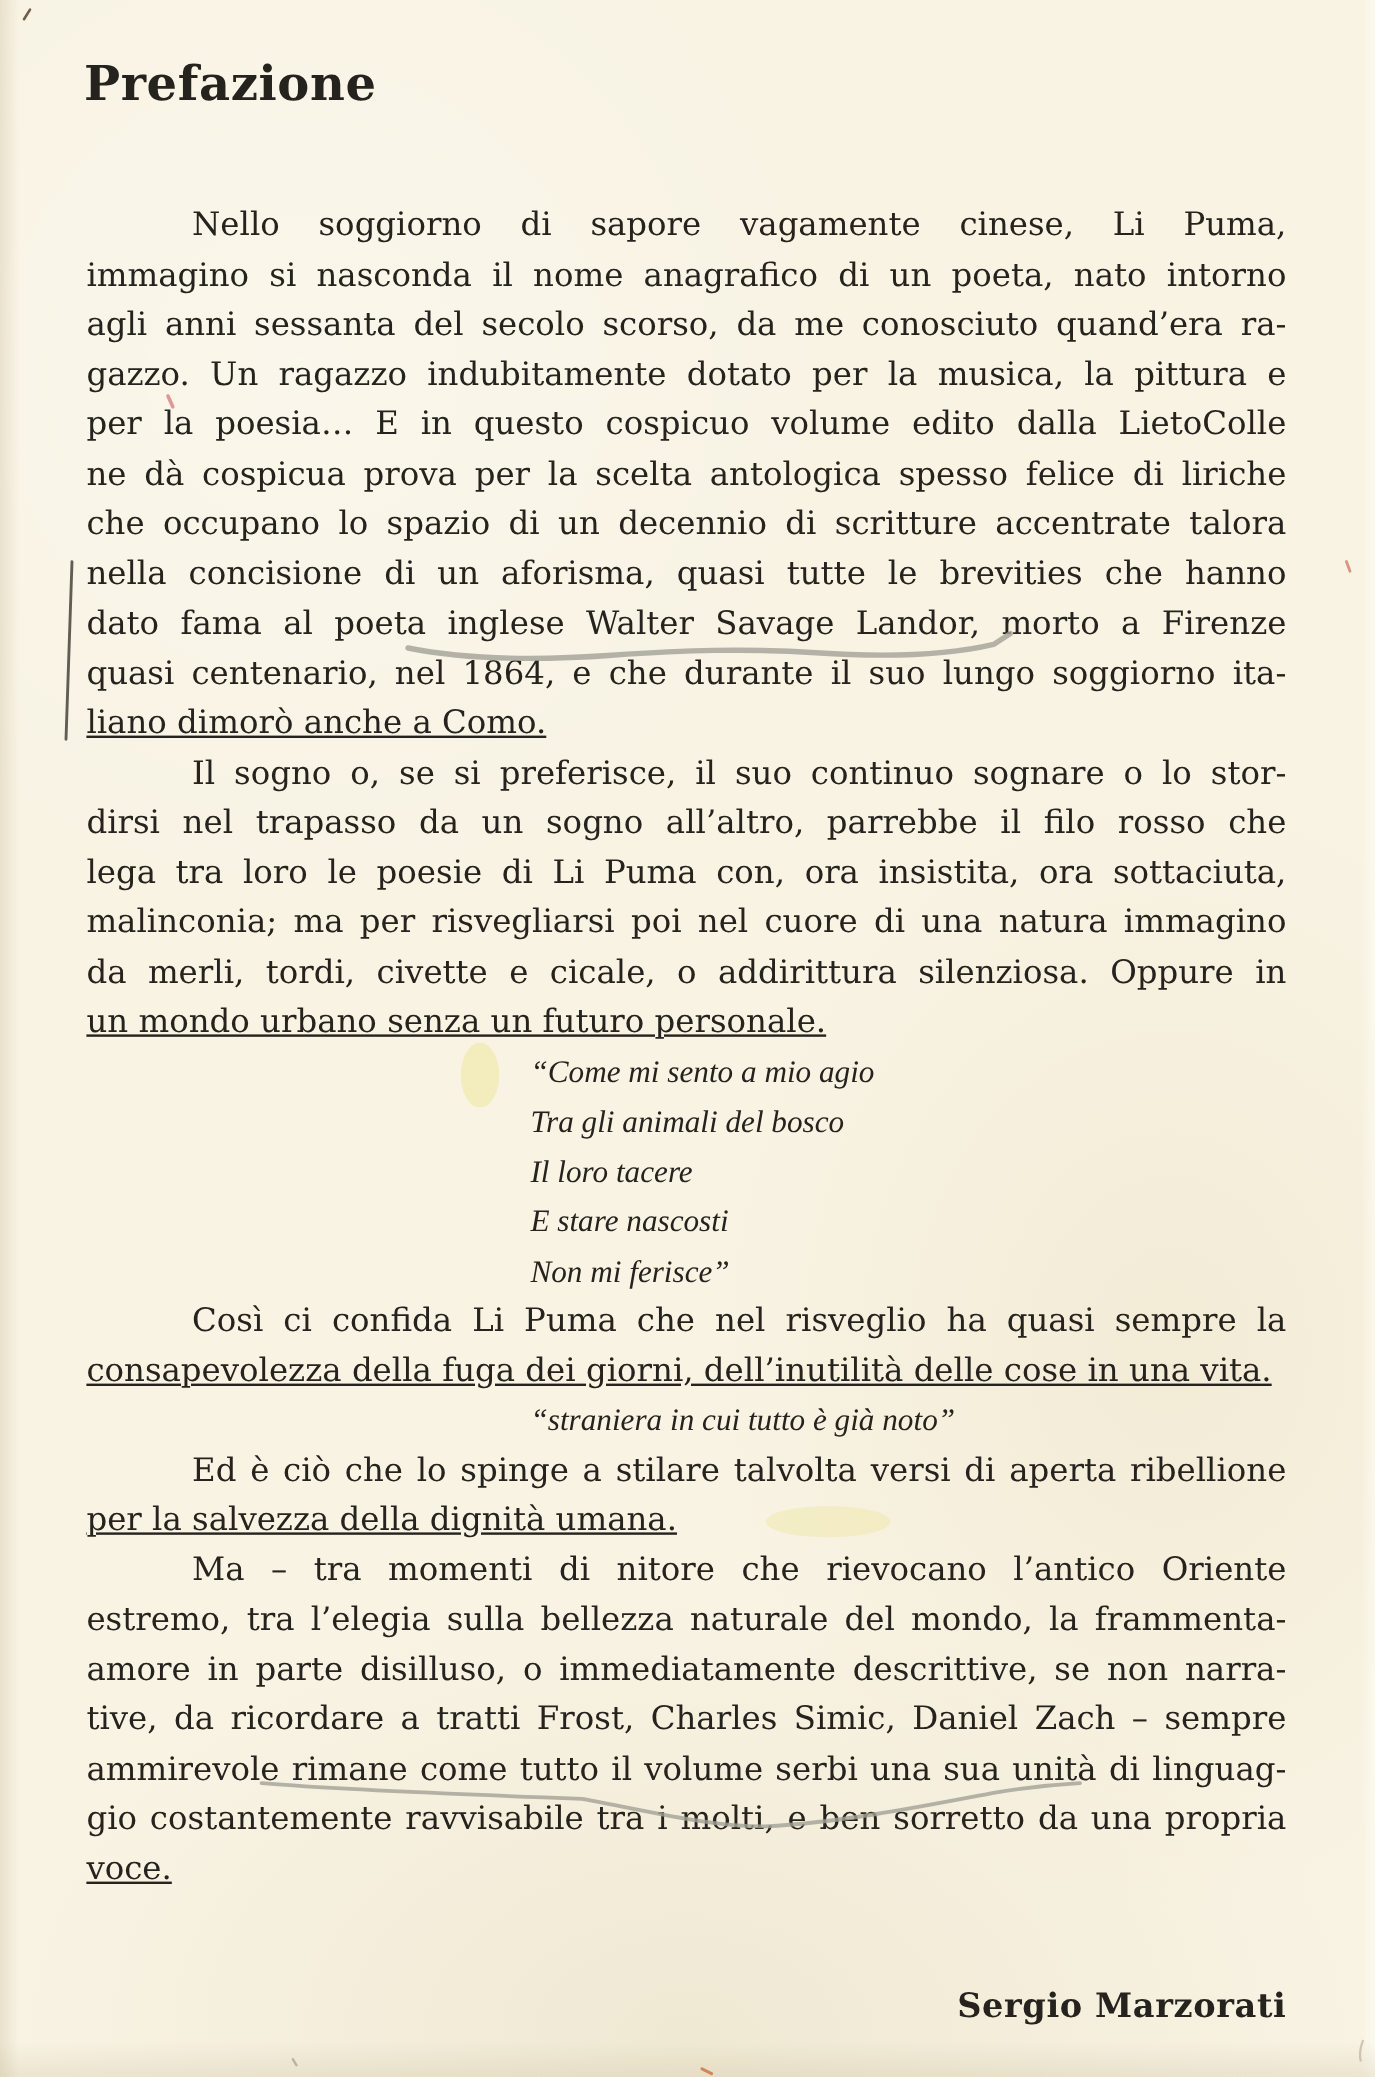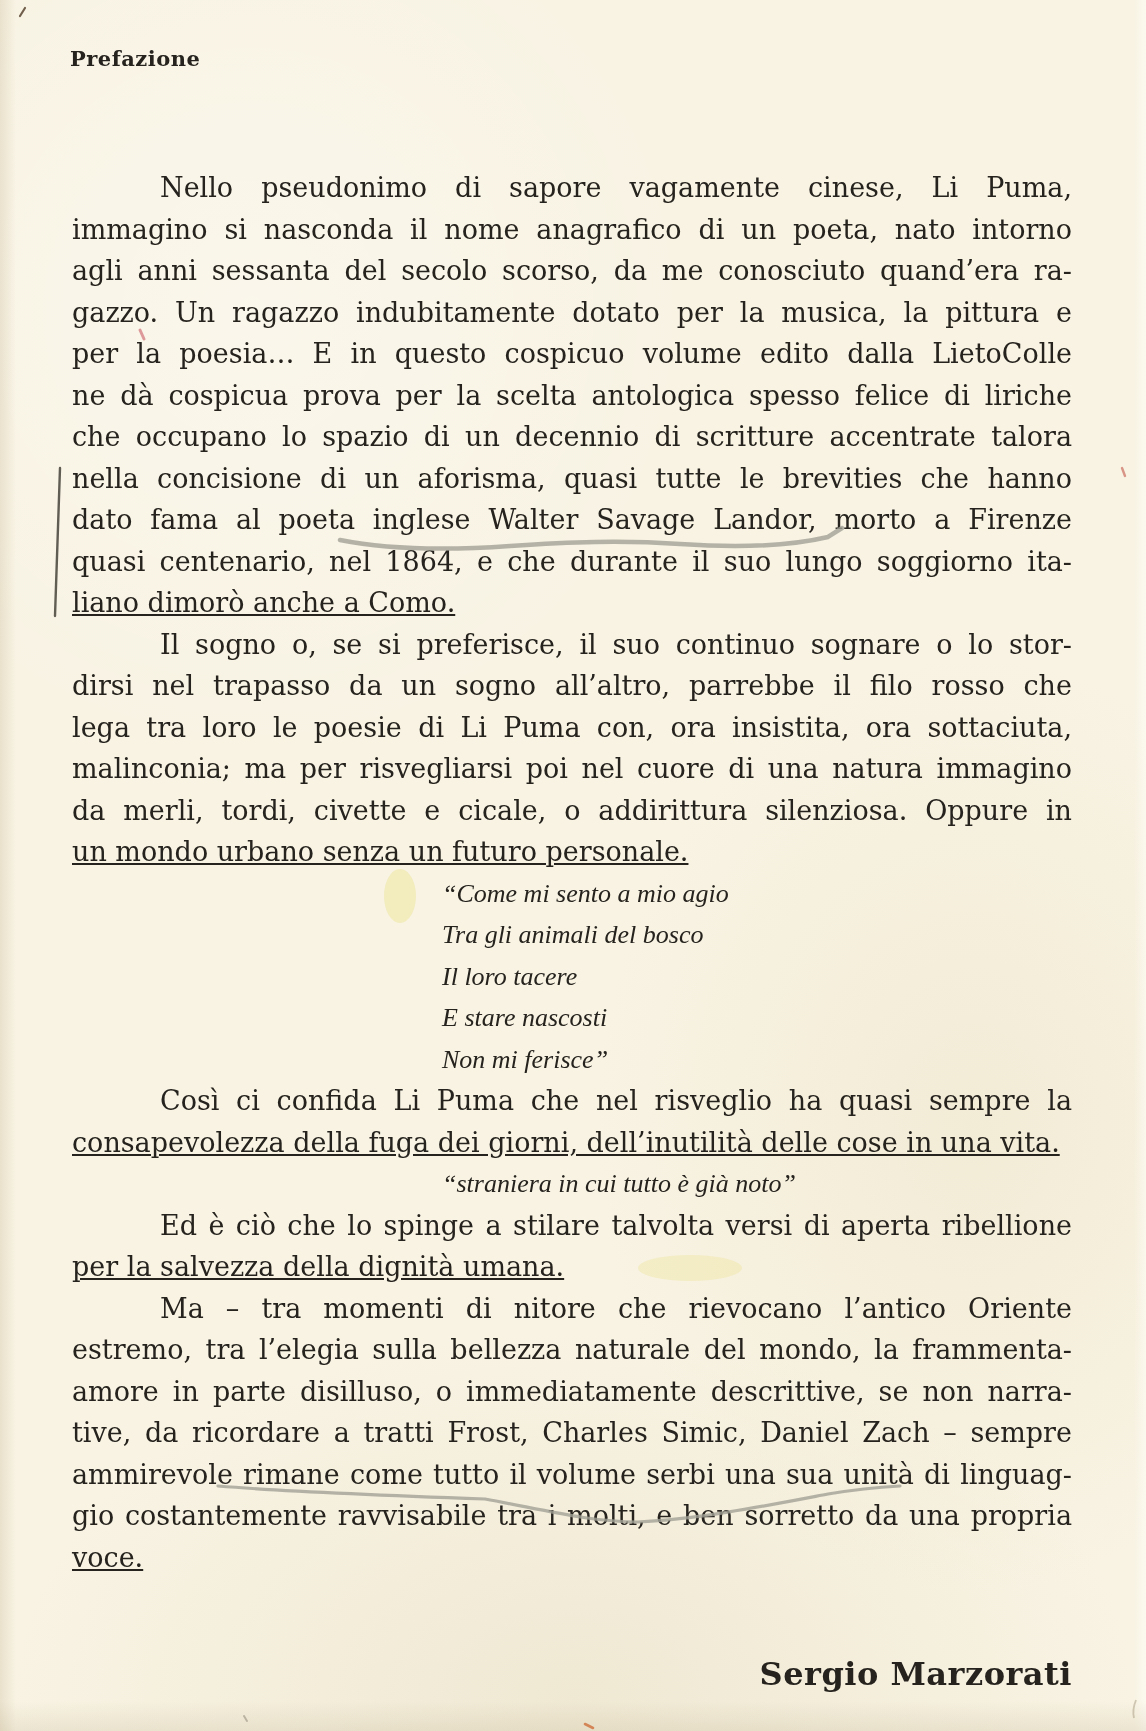--- a/index.html
+++ b/index.html
@@ -27,56 +27,56 @@
     color:var(--ink);
   }
   .edge-left{position:absolute;left:0;top:0;width:16px;height:100%;
     background:linear-gradient(to right, rgba(200,183,150,.30), rgba(200,183,150,0));}
   .edge-right{position:absolute;right:0;top:0;width:12px;height:100%;
     background:linear-gradient(to left, rgba(255,255,250,.55), rgba(255,255,250,0));}
   .edge-bottom{position:absolute;left:0;bottom:0;width:100%;height:30px;
     background:linear-gradient(to bottom, rgba(190,175,140,0), rgba(190,175,140,.22));}
   .title{
     position:absolute;left:70px;top:46px;
-    font-weight:bold;font-size:21px;letter-spacing:.5px;
+    font-weight:bold;font-size:40px;letter-spacing:.5px;
   }
   .body-text{
     position:absolute;left:72px;top:167px;width:1000px;
   }
   .line{
     height:41.5px;line-height:41.5px;font-size:27px;
     text-align:justify;text-align-last:justify;
     white-space:nowrap;overflow:visible;
   }
   .line.end{text-align-last:left;white-space:normal;text-decoration:underline;}
   .line.indent{text-indent:88px;}
   .line.verse{
     font-style:italic;padding-left:370px;font-size:26px;
     text-align:center;text-align-last:left;white-space:normal;font-family:Liberation Serif, serif;
   }
   .signature{
     position:absolute;right:74px;top:1655px;
-    font-weight:bold;font-size:32px;letter-spacing:.5px;
+    font-weight:bold;font-size:28px;letter-spacing:.5px;
   }
   svg.overlay{position:absolute;left:0;top:0;pointer-events:none;}
 </style>
 </head>
 <body>
 
 <div class="page">
 
   <div class="edge-left"></div>
   <div class="edge-right"></div>
   <div class="edge-bottom"></div>
 
   <div class="title">Prefazione</div>
 
   <div class="body-text">
 
-    <div class="line indent">Nello pseudonimo di sapore vagamente cinese, Li Puma,</div>
+    <div class="line indent">Nello soggiorno di sapore vagamente cinese, Li Puma,</div>
     <div class="line">immagino si nasconda il nome anagrafico di un poeta, nato intorno</div>
     <div class="line">agli anni sessanta del secolo scorso, da me conosciuto quand’era ra-</div>
     <div class="line">gazzo. Un ragazzo indubitamente dotato per la musica, la pittura e</div>
     <div class="line">per la poesia… E in questo cospicuo volume edito dalla LietoColle</div>
     <div class="line">ne dà cospicua prova per la scelta antologica spesso felice di liriche</div>
     <div class="line">che occupano lo spazio di un decennio di scritture accentrate talora</div>
     <div class="line">nella concisione di un aforisma, quasi tutte le brevities che hanno</div>
     <div class="line">dato fama al poeta inglese Walter Savage Landor, morto a Firenze</div>
     <div class="line">quasi centenario, nel 1864, e che durante il suo lungo soggiorno ita-</div>
     <div class="line end">liano dimorò anche a Como.</div>

